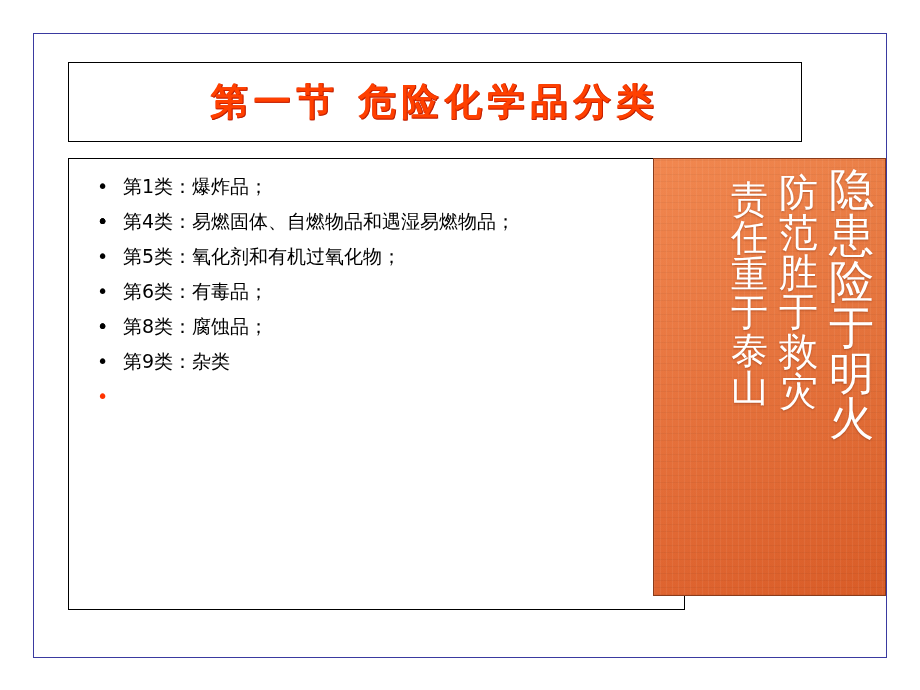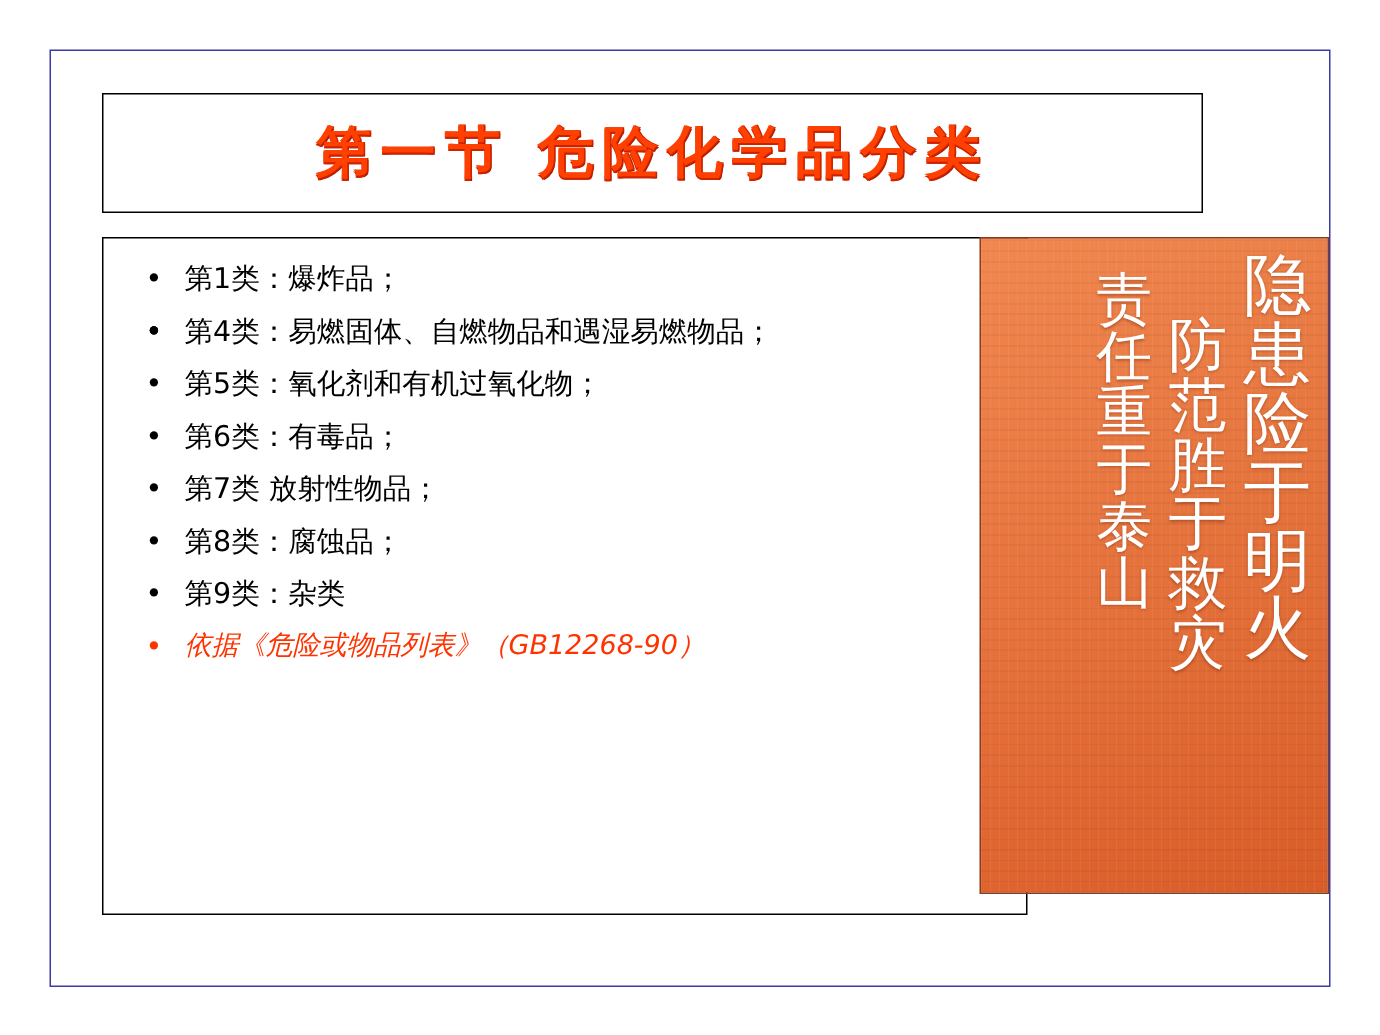--- a/index.html
+++ b/index.html
@@ -133,21 +133,21 @@
     flex-direction: column;
     align-items: center;
     justify-content: flex-start;
     color: #ffffff;
     font-family: "DejaVu Serif", "Liberation Serif", serif;
     font-weight: normal;
     text-shadow: 0 1px 2px rgba(120,40,10,0.45);
     line-height: 1.02;
   }
   .calligraphy .col.c1 { font-size: 45px; width: 50px; }
-  .calligraphy .col.c2 { font-size: 39px; width: 50px; padding-top: 6px; margin-top: 38px; }
+  .calligraphy .col.c2 { font-size: 39px; width: 50px; padding-top: 6px; }
   .calligraphy .col.c3 { font-size: 37px; width: 48px; padding-top: 14px; }
   .calligraphy .col.c4 { font-size: 24px; width: 38px; padding-top: 120px; letter-spacing: 1px; }
 </style>
 </head>
 <body>
 
 <div class="slide">
 
   <div class="outer-frame"></div>
 
@@ -174,33 +174,31 @@
       <li>
         <span class="bullet">•</span>
         <span>第5类：氧化剂和有机过氧化物；</span>
       </li>
       <li>
         <span class="bullet">•</span>
         <span>第6类：有毒品；</span>
       </li>
       <li>
         <span class="bullet">•</span>
-        <span>第7类  放射性物品；</span>
       </li>
       <li>
         <span class="bullet">•</span>
         <span>第8类：腐蚀品；</span>
       </li>
       <li>
         <span class="bullet">•</span>
         <span>第9类：杂类</span>
       </li>
       <li class="highlight">
         <span class="bullet">•</span>
-        <span>依据《危险或物品列表》（GB12268-90）</span>
       </li>
     </ul>
   </div>
 
   <div class="calligraphy">
     <div class="texture"></div>
     <div class="cols">
       <div class="col c1">隐患险于明火</div>
       <div class="col c2">防范胜于救灾</div>
       <div class="col c3">责任重于泰山</div>

